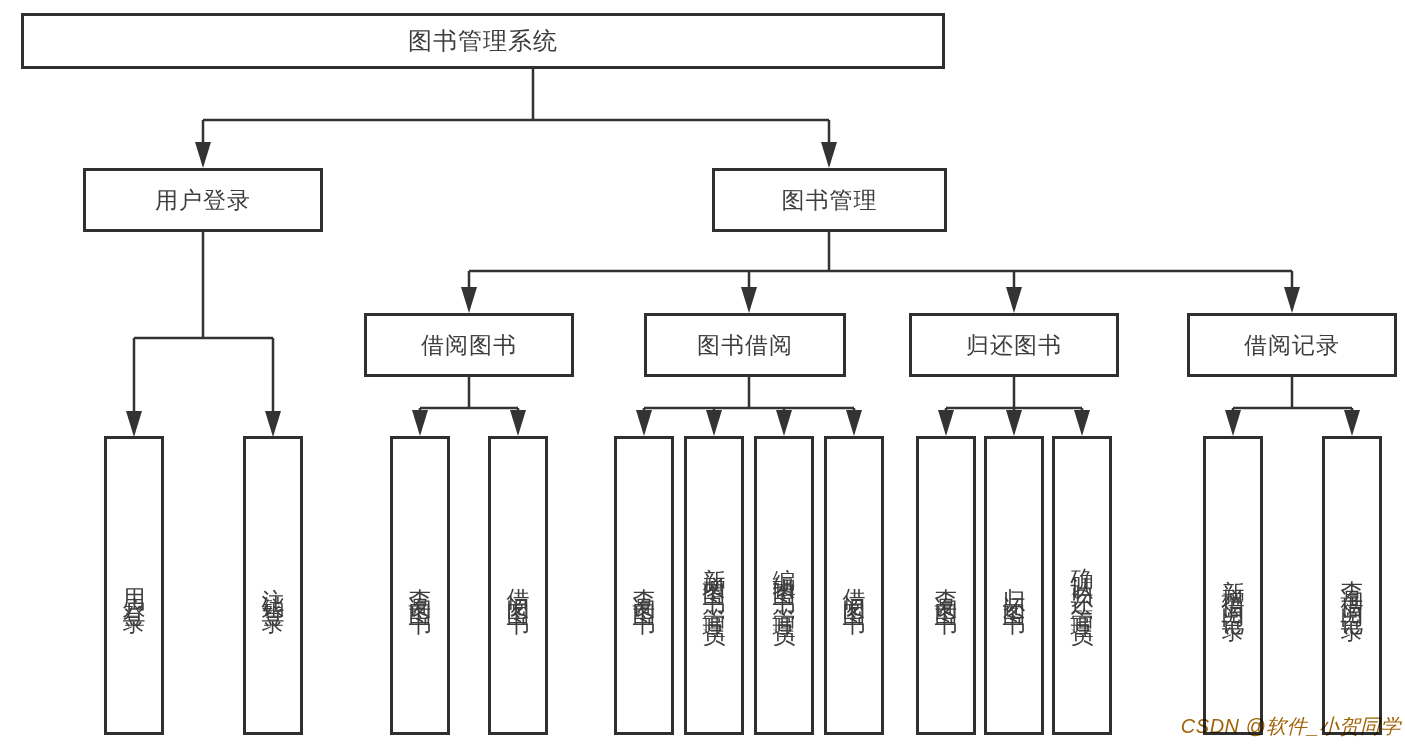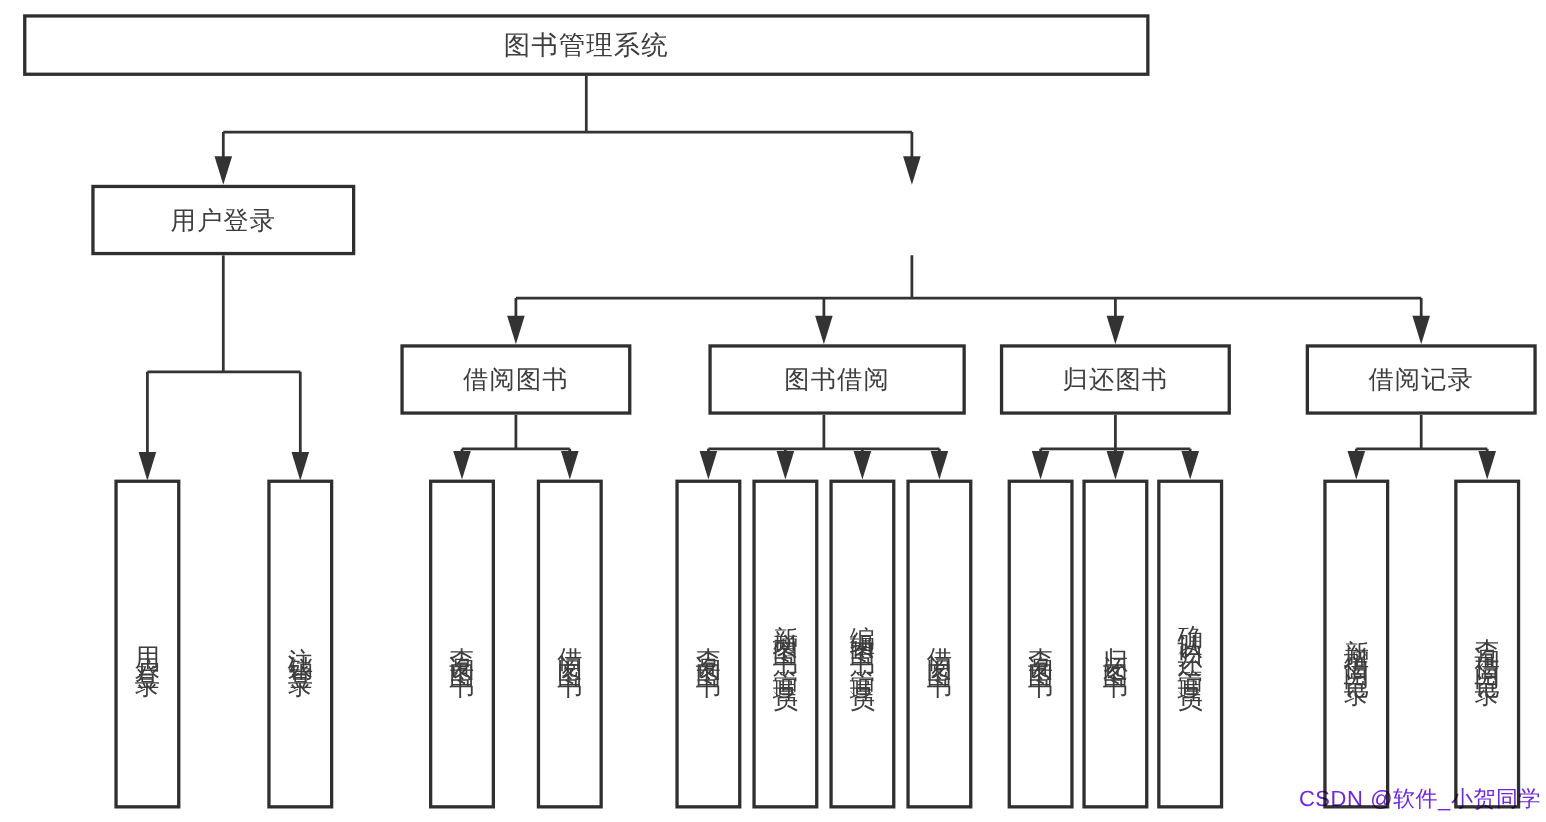--- a/index.html
+++ b/index.html
@@ -14,22 +14,22 @@
     display:flex;align-items:center;justify-content:center;
   }
   .hbox{font-size:23px;letter-spacing:1px;white-space:nowrap;}
   .root{font-size:24px;}
   .vbox{
     writing-mode:vertical-rl;text-orientation:mixed;
     font-size:23px;letter-spacing:8px;line-height:1;
   }
   .watermark{
     position:absolute;z-index:5;right:4px;top:713px;
-    font-size:20px;letter-spacing:0.5px;color:#6d28d9;
-    mix-blend-mode:multiply;white-space:nowrap;
+    font-size:20px;letter-spacing:0.5px;color:#a16207;
+    mix-blend-mode:multiply;white-space:nowrap;font-style:italic;
   }
 </style>
 </head>
 <body>
 
 <div class="canvas">
 
   <svg class="connectors" width="1405" height="747" viewBox="0 0 1405 747">
     <g stroke="#333333" stroke-width="2.5" fill="none">
       <path d="M533,69 V120 M203,120 H829 M203,120 V148 M829,120 V148"></path>
@@ -56,26 +56,27 @@
       <polygon points="776,410 792,410 784,436"></polygon>
       <polygon points="846,410 862,410 854,436"></polygon>
       <polygon points="938,410 954,410 946,436"></polygon>
       <polygon points="1006,410 1022,410 1014,436"></polygon>
       <polygon points="1074,410 1090,410 1082,436"></polygon>
       <polygon points="1225,410 1241,410 1233,436"></polygon>
       <polygon points="1344,410 1360,410 1352,436"></polygon>
     </g>
   </svg>
 
-  <div class="hbox root" style="left:21px;top:13px;width:1024px;height:56px">图书管理系统</div>
+  <div class="hbox root" style="left:21px;top:13px;width:924px;height:56px">图书管理系统</div>
 
   <div class="hbox" style="left:83px;top:168px;width:240px;height:64px">用户登录</div>
+  <div class="hbox" style="left:712px;top:168px;width:235px;height:64px">图书管理</div>
 
   <div class="hbox" style="left:364px;top:313px;width:210px;height:64px">借阅图书</div>
-  <div class="hbox" style="left:644px;top:313px;width:234px;height:64px">图书借阅</div>
+  <div class="hbox" style="left:644px;top:313px;width:202px;height:64px">图书借阅</div>
   <div class="hbox" style="left:909px;top:313px;width:210px;height:64px">归还图书</div>
   <div class="hbox" style="left:1187px;top:313px;width:210px;height:64px">借阅记录</div>
 
   <div class="vbox" style="left:104px;top:436px;width:60px;height:299px">用户登录</div>
   <div class="vbox" style="left:243px;top:436px;width:60px;height:299px">注销登录</div>
 
   <div class="vbox" style="left:390px;top:436px;width:60px;height:299px">查询图书</div>
   <div class="vbox" style="left:488px;top:436px;width:60px;height:299px">借阅图书</div>
 
   <div class="vbox" style="left:614px;top:436px;width:60px;height:299px">查询图书</div>

